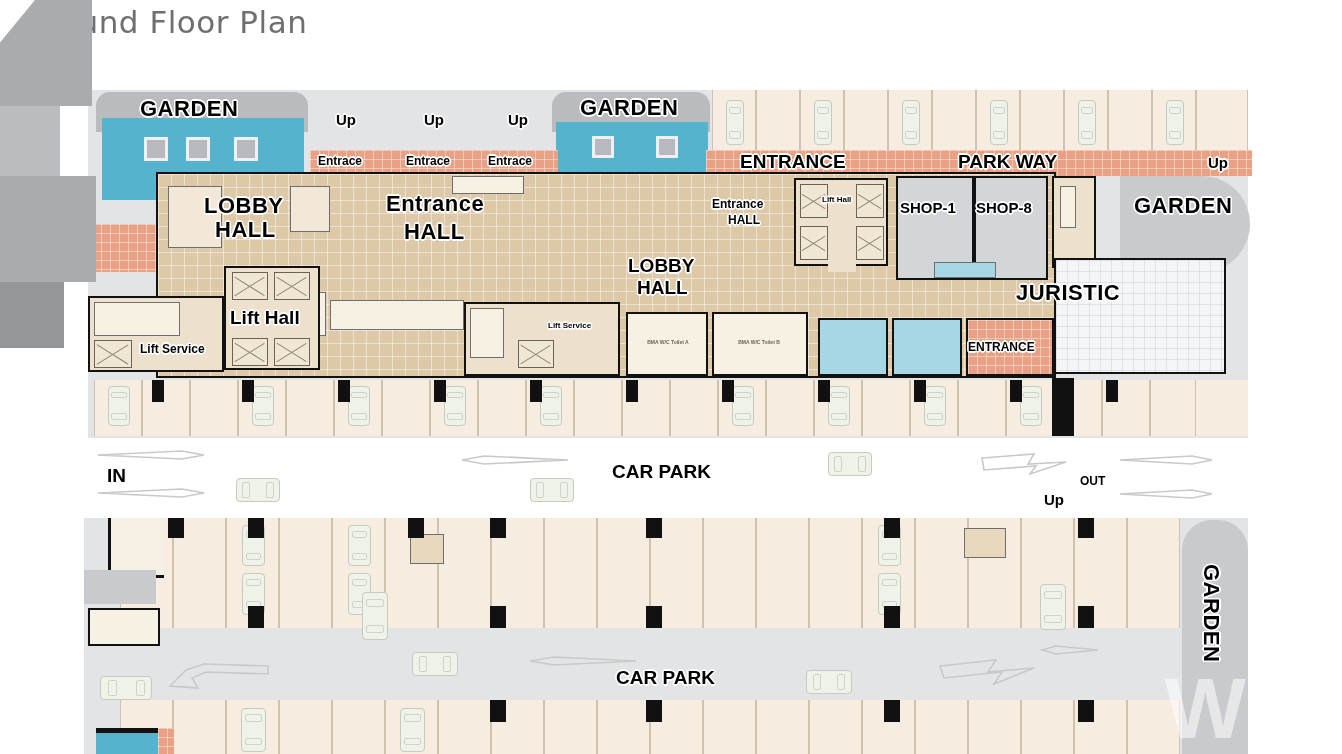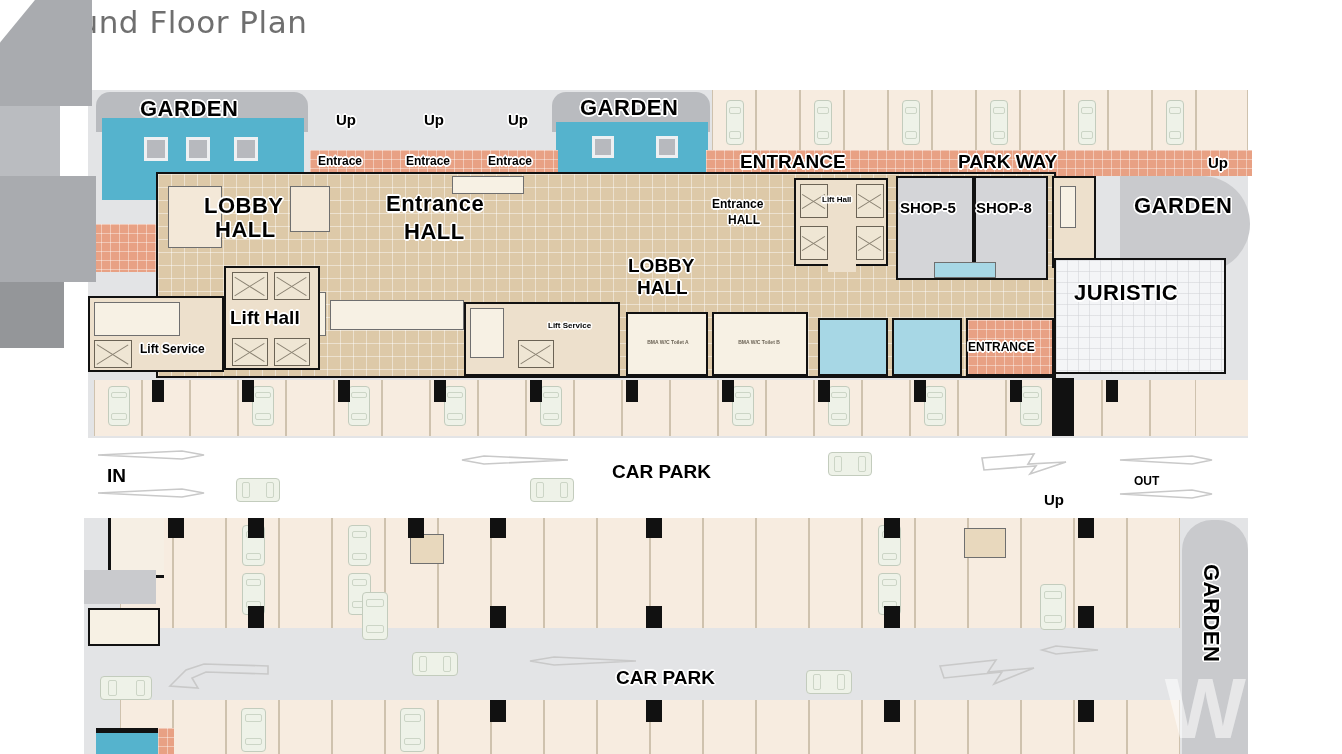--- a/index.html
+++ b/index.html
@@ -204,32 +204,32 @@
   <div class="plan bord beige2" style="left:794px;top:178px;width:94px;height:88px;"></div>
   <div class="shaft" style="left:800px;top:184px;width:28px;height:34px;"></div>
   <div class="shaft" style="left:800px;top:226px;width:28px;height:34px;"></div>
   <div class="shaft" style="left:856px;top:184px;width:28px;height:34px;"></div>
   <div class="shaft" style="left:856px;top:226px;width:28px;height:34px;"></div>
   <div class="plan beige2" style="left:828px;top:184px;width:28px;height:88px;"></div>
   <div class="lbl tiny" style="left:822px;top:196px;">Lift Hall</div>
 
   <div class="plan grayRoom2 bord" style="left:896px;top:176px;width:78px;height:104px;"></div>
   <div class="plan grayRoom2 bord" style="left:974px;top:176px;width:74px;height:104px;"></div>
-  <div class="lbl sm" style="left:900px;top:200px;">SHOP-5</div>
+  <div class="lbl sm" style="left:900px;top:200px;">SHOP-1</div>
   <div class="lbl sm" style="left:976px;top:200px;">SHOP-8</div>
   <div class="plan blue2 bordThin" style="left:934px;top:262px;width:62px;height:16px;"></div>
 
   <div class="plan beige2 bord" style="left:1052px;top:176px;width:44px;height:92px;"></div>
   <div class="plan cream bordThin" style="left:1060px;top:186px;width:16px;height:42px;"></div>
 
   <div class="plan grayRoom roundRight" style="left:1120px;top:176px;width:130px;height:96px;"></div>
   <div class="lbl big" style="left:1134px;top:194px;">GARDEN</div>
 
   <div class="plan whiteTile bord" style="left:1054px;top:258px;width:172px;height:116px;"></div>
-  <div class="lbl big" style="left:1074px;top:281px;">JURISTIC</div>
+  <div class="lbl big" style="left:1016px;top:281px;">JURISTIC</div>
 
   <div class="plan salmon bord" style="left:966px;top:318px;width:88px;height:58px;"></div>
   <div class="lbl xs" style="left:968px;top:341px;">ENTRANCE</div>
 
   <div class="plan parkFill" style="left:94px;top:380px;width:1154px;height:56px;"></div>
   <div class="bays" style="left:94px;top:380px;width:1154px;height:56px;">
     <div class="bay" style="width:48px;height:56px;">
         <div class="car" style="left:28%;top:10%;width:44%;height:68%;"></div>
       </div>
     <div class="bay" style="width:48px;height:56px;"></div>
@@ -280,21 +280,21 @@
   <div class="col" style="left:626px;top:380px;width:12px;height:22px;"></div>
   <div class="col" style="left:722px;top:380px;width:12px;height:22px;"></div>
   <div class="col" style="left:818px;top:380px;width:12px;height:22px;"></div>
   <div class="col" style="left:914px;top:380px;width:12px;height:22px;"></div>
   <div class="col" style="left:1010px;top:380px;width:12px;height:22px;"></div>
   <div class="col" style="left:1106px;top:380px;width:12px;height:22px;"></div>
   <div class="col" style="left:1052px;top:378px;width:22px;height:58px;"></div>
 
   <div class="lbl mid" style="left:612px;top:462px;">CAR PARK</div>
   <div class="lbl mid" style="left:107px;top:466px;">IN</div>
-  <div class="lbl xs" style="left:1134px;top:475px;">OUT</div>
+  <div class="lbl xs" style="left:1080px;top:475px;">OUT</div>
   <div class="lbl sm" style="left:1044px;top:492px;">Up</div>
 
   <div class="arrow" style="left:96px;top:446px;">
     <svg width="110" height="18" viewBox="0 0 110 18">
         <path d="M2 9 L86 5 L108 9 L86 13 Z" fill="none" stroke="#c9c9c9" stroke-width="1.6"></path>
       </svg>
   </div>
   <div class="arrow" style="left:96px;top:484px;">
     <svg width="110" height="18" viewBox="0 0 110 18">
         <path d="M2 9 L86 5 L108 9 L86 13 Z" fill="none" stroke="#c9c9c9" stroke-width="1.6"></path>

